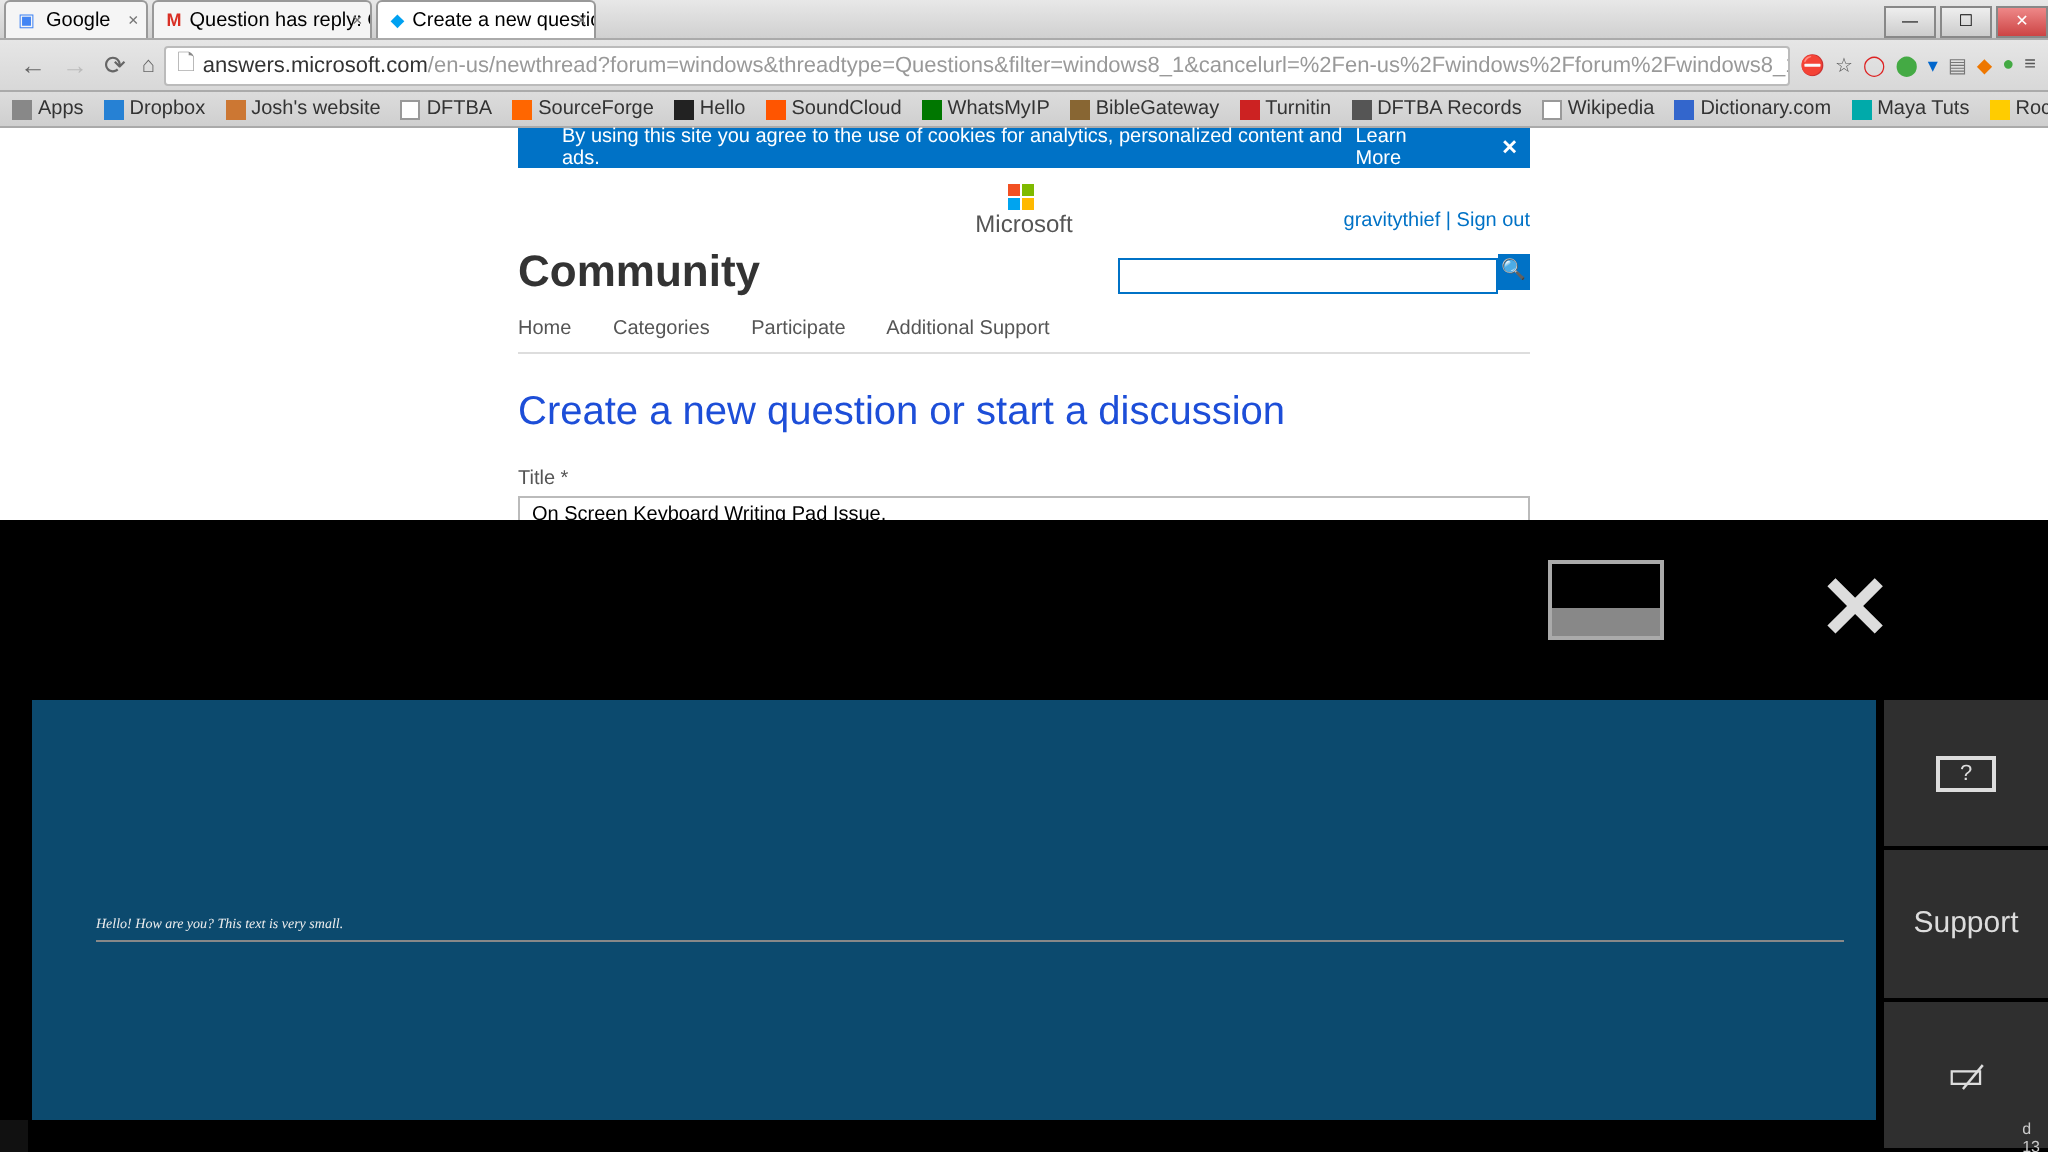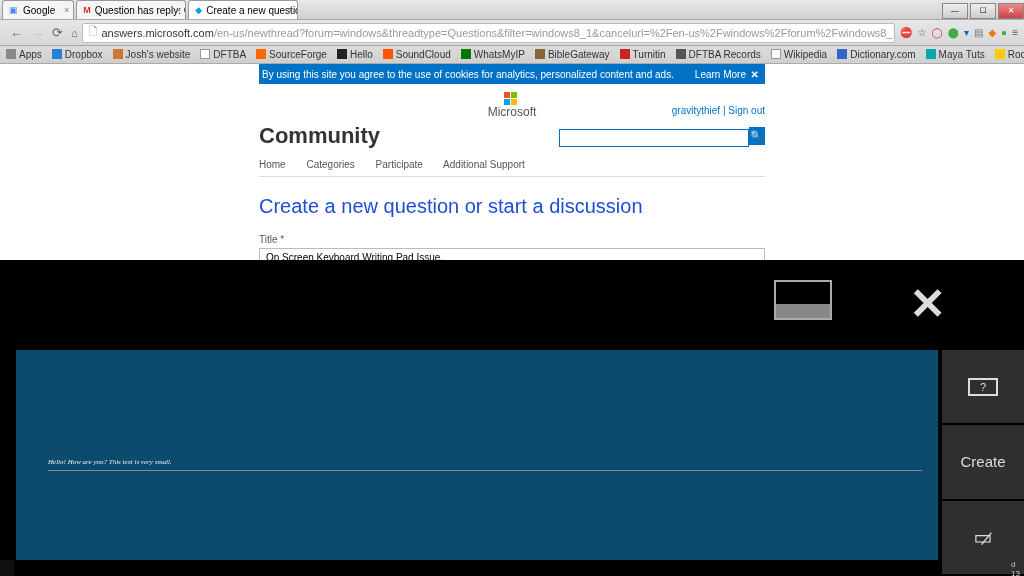--- a/index.html
+++ b/index.html
@@ -14,26 +14,26 @@
 .win-controls { margin-left:auto; display:flex; }
 .win-controls span { width:26px; height:16px; border:1px solid #888; background:linear-gradient(#eee,#ccc); margin-left:2px; text-align:center; font-size:8px; line-height:14px; }
 
 .toolbar { height:26px; background:linear-gradient(#e6e6e6,#d8d8d8); display:flex; align-items:center; padding:0 6px; border-bottom:1px solid #aaa; font-size:11px; color:#555; }
 .toolbar .nav-btn { margin:0 4px; font-size:13px; color:#666; }
 .url { flex:1; height:20px; background:#fff; border:1px solid #bbb; border-radius:2px; padding:0 6px; font-size:11px; display:flex; align-items:center; color:#333; overflow:hidden; white-space:nowrap; }
 .url .grey { color:#999; }
 .toolbar .right-icn { margin-left:5px; font-size:10px; }
 
 .bookbar { height:18px; background:linear-gradient(#dcdcdc,#cfcfcf); display:flex; align-items:center; padding:0 6px; font-size:10px; color:#333; border-bottom:1px solid #aaa; }
-.bookbar .itm { margin-right:10px; display:flex; align-items:flex-start; white-space:nowrap; }
+.bookbar .itm { margin-right:10px; display:flex; align-items:flex-end; white-space:nowrap; }
 .bookbar .itm .ic { width:10px; height:10px; margin-right:3px; display:inline-block; background:#888; }
 
 
 .page { position:absolute; top:64px; left:0; right:0; bottom:0; background:#fff; }
-.cookiebar { background:#0072c6; color:#fff; font-size:10px; padding:4px 3px; display:flex; align-items:center; height:20px; margin:0 auto; width:506px; position:relative; left:0; }
+.cookiebar { background:#0072c6; color:#fff; font-size:10px; padding:4px 22px; display:flex; align-items:center; height:20px; margin:0 auto; width:506px; position:relative; left:0; }
 .cookiebar .lm { margin-left:auto; margin-right:16px; }
 .cookiebar .cx { position:absolute; right:6px; font-weight:bold; }
 
 .container { width:506px; margin:0 auto; }
 .mslogo { display:flex; align-items:center; font-size:12px; color:#555; margin-top:8px;flex-direction:column; }
 .mslogo .sq { width:6px; height:6px; display:inline-block; }
 .mslogo .grid { display:inline-grid; grid-template-columns:6px 6px; grid-template-rows:6px 6px; gap:1px; margin-right:4px; }
 .userlinks { float:right; font-size:10px; color:#0072c6; margin-top:-14px;margin-left:24px; }
 .community { font-size:22px; font-weight:700; color:#333; margin:4px 0 6px; }
 .search { float:right; margin-top:-28px; }
@@ -252,19 +252,19 @@
     <div class="close-x">✕</div>
   </div>
   <div class="osk-main">
     <div class="write-txt">Hello! How are you? This text is very small.</div>
     <div class="write-line"></div>
   </div>
   <div class="osk-side">
     <div class="cell ic">
         <span class="helpic">?</span>
       </div>
-    <div class="cell">Create</div>
+    <div class="cell">Support</div>
     <div class="cell ic">▭̷</div>
   </div>
 </div>
 
 <div class="taskbar-peek"></div>
 <div class="systray">d<br>13</div>
 
 </body></html>

